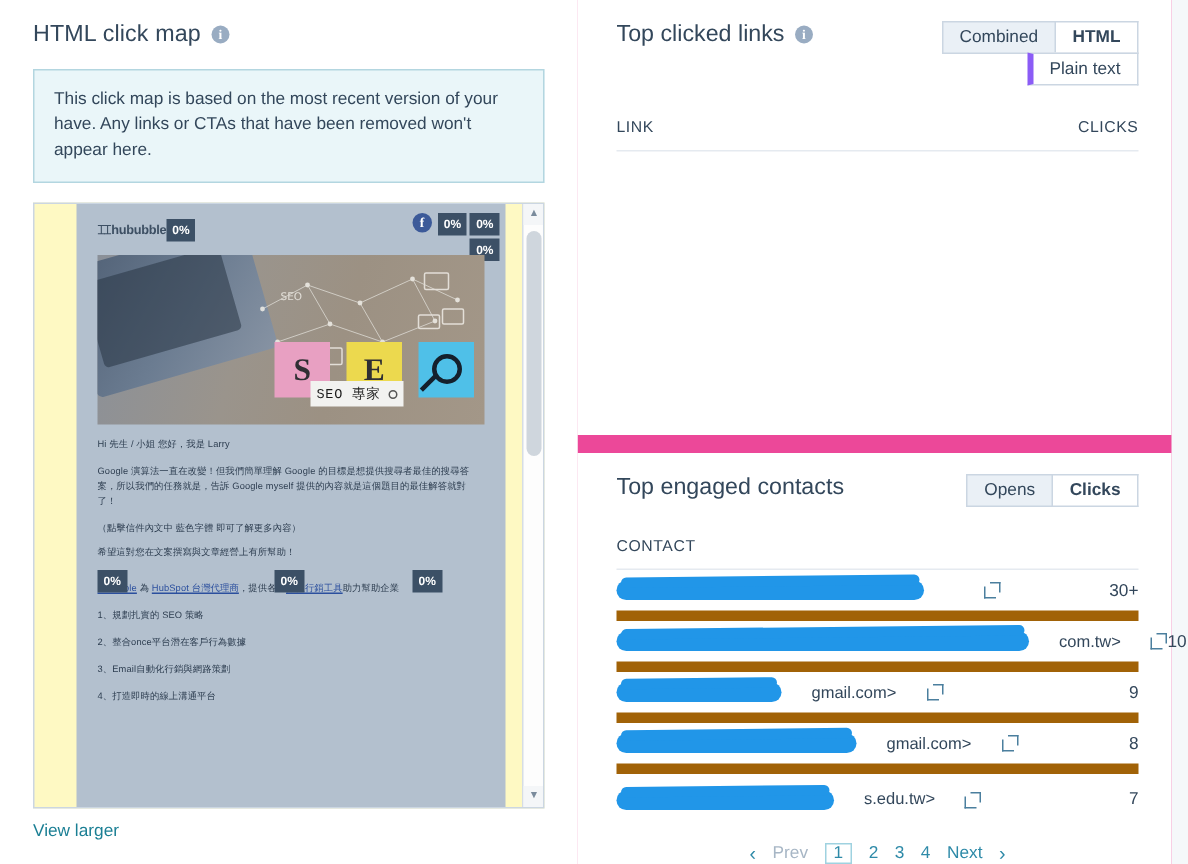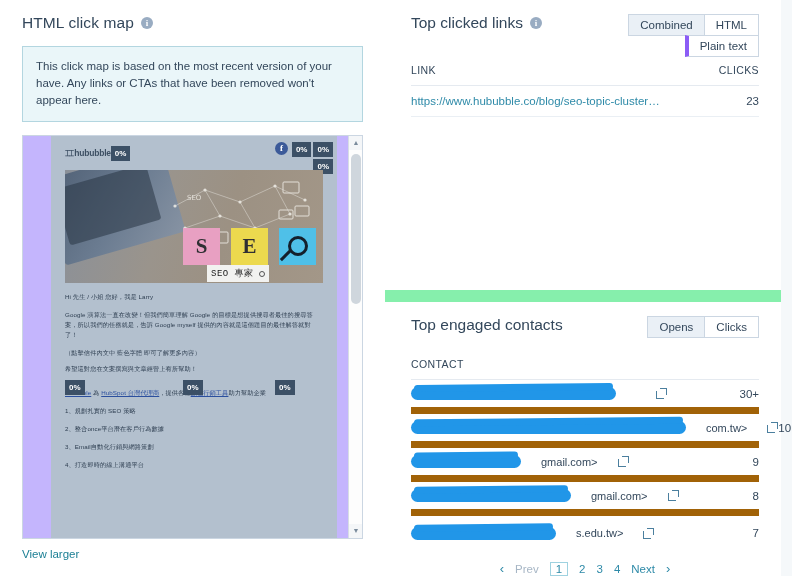--- a/index.html
+++ b/index.html
@@ -34,21 +34,21 @@
     background: #eaf6f9;
     padding: 11px 13px 12px 13px;
     font-size: 11.5px; line-height: 17px; color: #33475b;
     margin-bottom: 13px;
   }
 
   
   .clickmap-frame {
     position: relative;
     width: 341px; height: 404px;
-    background: #c4b5fd;
+    background: #fef9c3;
     border: 1px solid #cbd6e2;
     overflow: hidden;
   }
   .email-body {
     position: absolute; left: 28px; top: 0;
     width: 286px; height: 100%;
     background: #b3c0ce;
   }
   .email-inner { position: relative; padding: 6px 14px 0 14px; }
   .logo-row { display: flex; align-items: center; height: 22px; margin-bottom: 6px; }
@@ -106,21 +106,21 @@
   .n3 .mag {
     display:block; width: 20px; height: 20px; border: 3px solid #14202c;
     border-radius: 50%; margin: 8px auto 0 auto; position: relative;
   }
   .n3 .mag:after {
     content:""; position:absolute; width: 3px; height: 13px; background:#14202c;
     left: -7px; top: 10px; transform: rotate(45deg);
   }
   .dots { position: absolute; right: 8px; top: 6px; width: 150px; height: 70px; opacity:.85; }
   .searchbar {
-    position: absolute; bottom: 1px; left: 142px;
+    position: absolute; bottom: 12px; left: 142px;
     background: #f2f2f0; color: #1b1b1b;
     font-size: 9px; padding: 2px 4px;
     font-family: "Liberation Mono", monospace; letter-spacing: .5px;
     display: flex; align-items: center; gap: 5px;
   }
   .searchbar .mg {
     width: 6px; height: 6px; border: 1.3px solid #555; border-radius: 50%;
     display: inline-block;
   }
 
@@ -155,43 +155,43 @@
     width: 10px; height: 150px; background: #cfd6dd; border-radius: 5px;
   }
   .view-larger {
     display: inline-block; margin-top: 9px;
     font-size: 11.5px; color: #1b7f94; cursor: pointer;
   }
 
   
   .right-col {
     width: 396px; height: 576px;
-    background: #86efac;
+    background: #ec4899;
     display: flex; flex-direction: column; justify-content: center;
   }
   .card { background: #fff; position: relative; }
   .card-links { height: 298px; padding: 14px 22px 0 26px; }
   .card-contacts { margin-top: 12px; flex: 1; padding: 14px 22px 0 26px; }
 
   .card-head { display: flex; align-items: flex-start; justify-content: space-between; }
   .card-title-row { display: flex; align-items: center; gap: 7px; }
   .card-title { font-size: 15.5px; color: #33475b; }
 
   .segmented { display: flex; flex-wrap: wrap; justify-content: flex-end; }
   .seg-btn {
     border: 1px solid #cbd6e2; background: #fff; color: #33475b;
     font-size: 11.5px; padding: 4px 11px; cursor: pointer;
     font-family: "Liberation Sans", sans-serif;
   }
-  .seg-btn + .seg-btn { border-left: none; }
+  .seg-btn + .seg-btn { border-left: none; font-weight: bold; }
   .seg-btn.active { background: #eaf0f6; }
   .seg-row2 { width: 100%; display: flex; justify-content: flex-end; margin-top: -1px; }
   .seg-row2 .seg-btn { border-left: 4px solid #8b5cf6; }
 
-  .tbl { width: 100%; margin-top: 7px; }
+  .tbl { width: 100%; margin-top: 22px; }
   .tbl-head {
     display: flex; justify-content: space-between;
     font-size: 10.5px; color: #33475b; letter-spacing: .4px;
     padding-bottom: 9px; border-bottom: 1px solid #e5eaf0;
   }
   .tbl-row {
     display: flex; justify-content: space-between; align-items: center;
     padding: 9px 0; border-bottom: 1px solid #eaeff4;
     font-size: 11.5px; color: #33475b;
   }
@@ -359,24 +359,20 @@
             <button class="seg-btn">Plain text</button>
           </div>
         </div>
       </div>
 
       <div class="tbl">
         <div class="tbl-head">
           <span>LINK</span>
           <span>CLICKS</span>
         </div>
-        <div class="tbl-row">
-          <span class="link-cell">https://www.hububble.co/blog/seo-topic-cluster…</span>
-          <span class="clicks-cell">23</span>
-        </div>
       </div>
     </div>
 
     <div class="card card-contacts">
       <div class="card-head">
         <span class="card-title">Top engaged contacts</span>
         <div class="segmented">
           <button class="seg-btn active">Opens</button>
           <button class="seg-btn">Clicks</button>
         </div>

